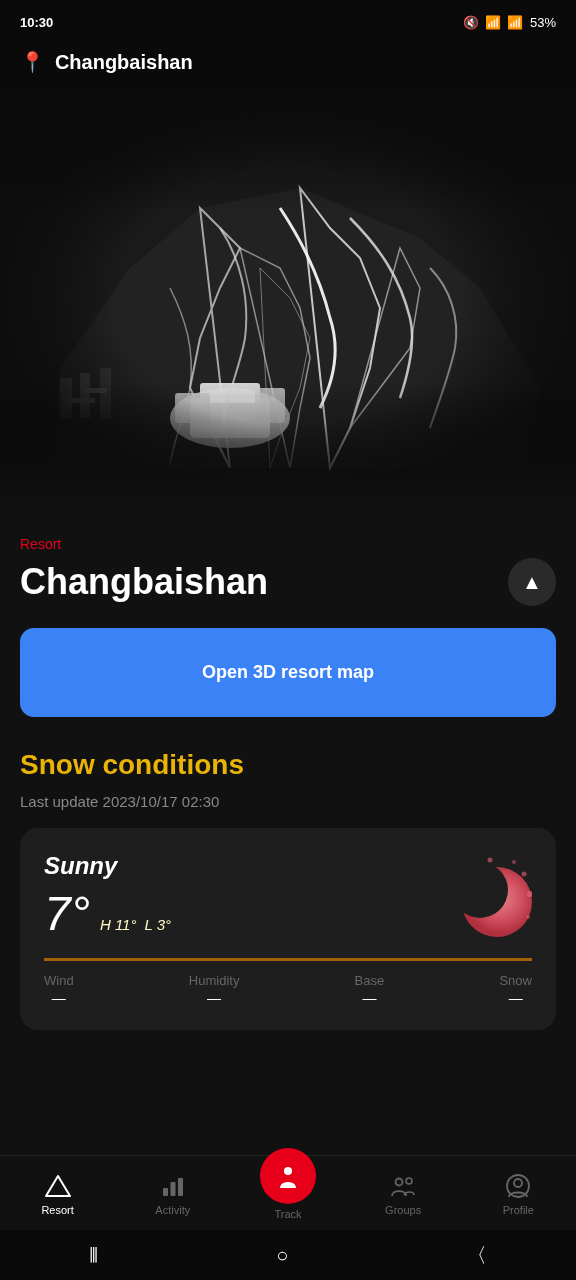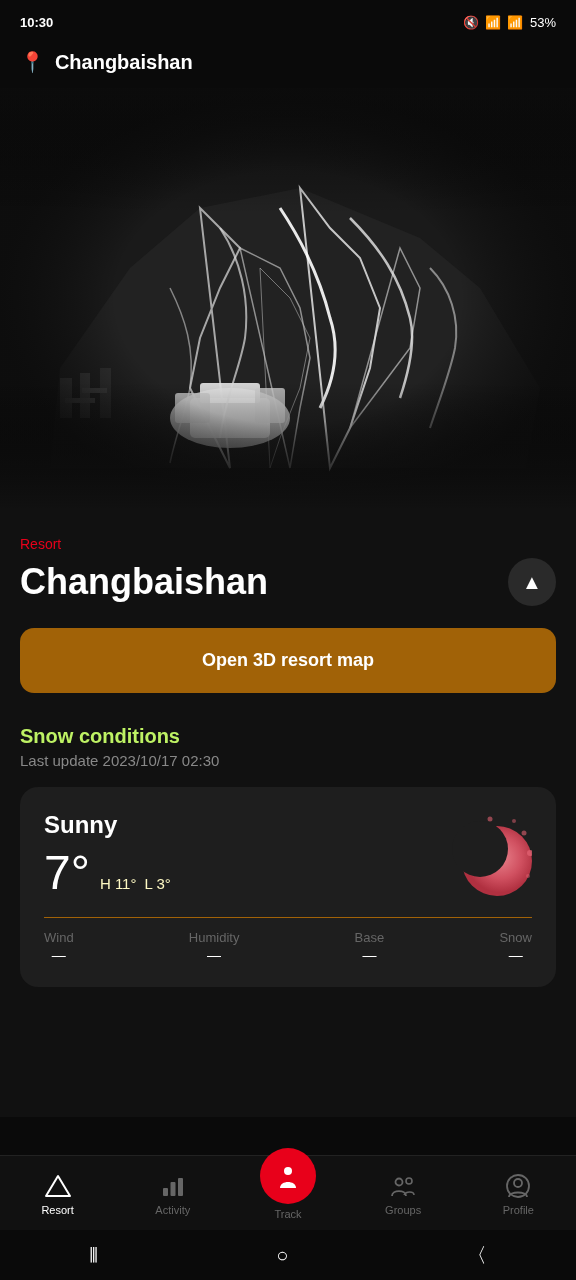--- a/index.html
+++ b/index.html
@@ -102,38 +102,38 @@
       flex-shrink: 0;
     }
     .nav-button-icon {
       color: #fff;
       font-size: 20px;
     }
 
     
     .open-3d-btn {
       width: 100%;
-      background: #a16207;
+      background: #3b82f6;
       color: #fff;
       border: none;
       border-radius: 14px;
-      padding: 22px;
+      padding: 34px;
       font-size: 18px;
       font-weight: 600;
       cursor: pointer;
       margin-bottom: 32px;
       text-align: center;
     }
 
     
     .snow-conditions-title {
-      font-size: 20px;
+      font-size: 28px;
       font-weight: 700;
-      color: #bef264;
-      margin-bottom: 4px;
+      color: #eab308;
+      margin-bottom: 12px;
     }
     .snow-conditions-update {
       font-size: 15px;
       color: #888;
       margin-bottom: 18px;
     }
 
     
     .weather-card {
       background: #1e1e1e;
@@ -146,20 +146,21 @@
     }
     .weather-top {
       display: flex;
       justify-content: space-between;
       align-items: flex-start;
     }
     .weather-info {
       display: flex;
       flex-direction: column;
       gap: 6px;
+      font-style: italic;
     }
     .weather-condition {
       font-size: 24px;
       font-weight: 600;
       color: #fff;
     }
     .weather-temp-row {
       display: flex;
       align-items: baseline;
       gap: 10px;
@@ -182,21 +183,21 @@
       height: 90px;
       position: relative;
       flex-shrink: 0;
     }
 
     
     .weather-stats {
       display: flex;
       justify-content: space-between;
       padding-top: 12px;
-      border-top: 1px solid #a16207;
+      border-top: 3px solid #a16207;
       margin-top: 8px;
     }
     .weather-stat {
       display: flex;
       flex-direction: column;
       align-items: center;
       gap: 2px;
     }
     .weather-stat-label {
       font-size: 13px;

